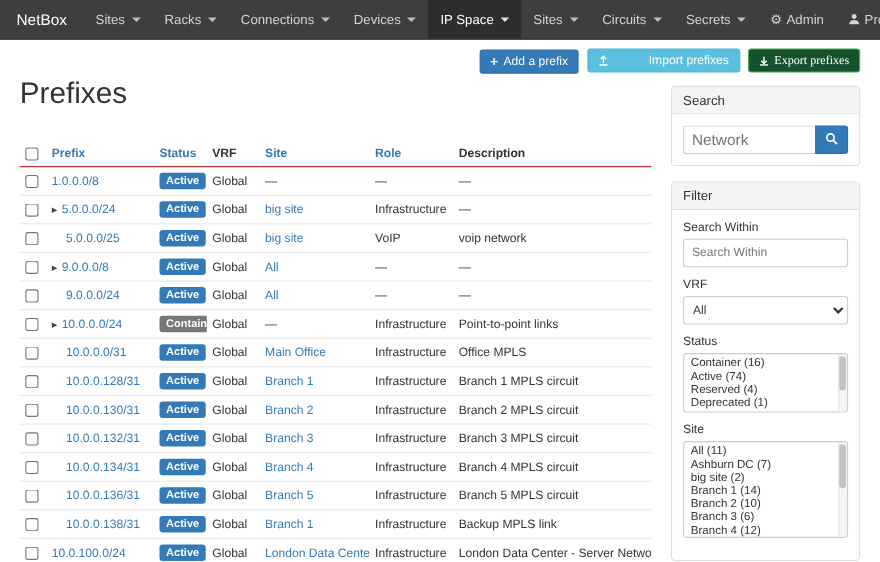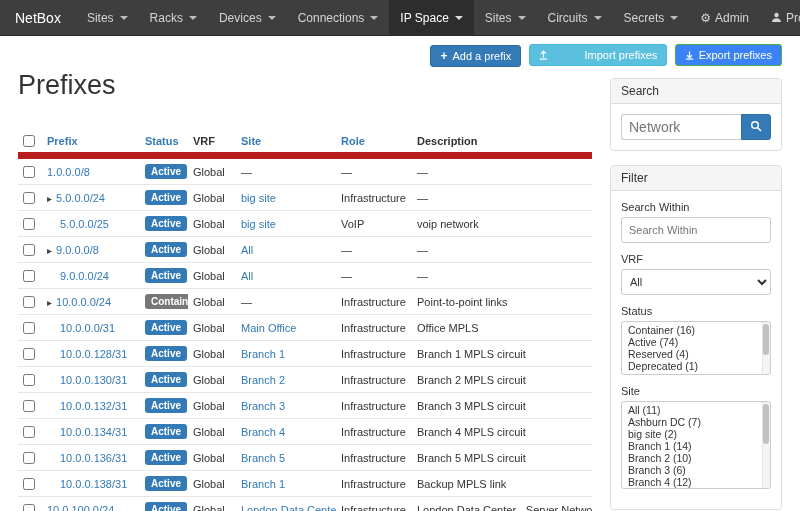--- a/index.html
+++ b/index.html
@@ -46,29 +46,29 @@
   .page-title { font-size: 27px; font-weight: 400; color: #333; margin: 0 0 28px 0; }
 
   .btn {
     display: inline-flex; align-items: center; gap: 5px;
     border-radius: 3px; padding: 4px 9px; font-size: 11px; color: #fff;
     border: 1px solid transparent; cursor: pointer; margin-left: 4px;
     font-family: "Liberation Sans", sans-serif;
   }
   .btn-primary { background: #337ab7; border-color: #2e6da4; }
   .btn-info    { background: #5bc0de; border-color: #46b8da; gap: 37px; }
-  .btn-success { background: #3b82f6; border-color: #4cae4c; }
+  .btn-success { background: #14532d; border-color: #4cae4c; font-family: Liberation Serif, serif; }
   .btn-glyph { font-weight: bold; font-size: 12px; line-height: 1; }
   .btn svg { display: block; }
 
   
   table.prefix-table { width: 100%; border-collapse: collapse; table-layout: fixed; }
   .prefix-table th {
     text-align: left; font-size: 11px; font-weight: bold; color: #333;
-    padding: 5px 5px; border-bottom: 7px solid #b91c1c; white-space: nowrap;
+    padding: 5px 5px; border-bottom: 1px solid #b91c1c; white-space: nowrap;
   }
   .prefix-table th a { color: #337ab7; }
   .prefix-table td {
     font-size: 11px; padding: 5px 5px; border-bottom: 1px solid #e7e7e7;
     white-space: nowrap; overflow: hidden; color: #333;
   }
   .lnk { color: #337ab7; }
   .expand-arrow { color: #444; font-size: 10px; margin-right: 4px; }
   .badge-status {
     display: inline-block; color: #fff; font-size: 10px; font-weight: bold;
@@ -131,25 +131,25 @@
   <div class="nav-menu">
       <div class="nav-item">
         <span>Sites</span>
         <span class="caret"></span>
       </div>
       <div class="nav-item">
         <span>Racks</span>
         <span class="caret"></span>
       </div>
       <div class="nav-item">
+        <span>Connections</span>
+        <span class="caret"></span>
+      </div>
+      <div class="nav-item">
         <span>Devices</span>
-        <span class="caret"></span>
-      </div>
-      <div class="nav-item">
-        <span>Connections</span>
         <span class="caret"></span>
       </div>
       <div class="nav-item active">
         <span>IP Space</span>
         <span class="caret"></span>
       </div>
       <div class="nav-item">
         <span>Sites</span>
         <span class="caret"></span>
       </div>

